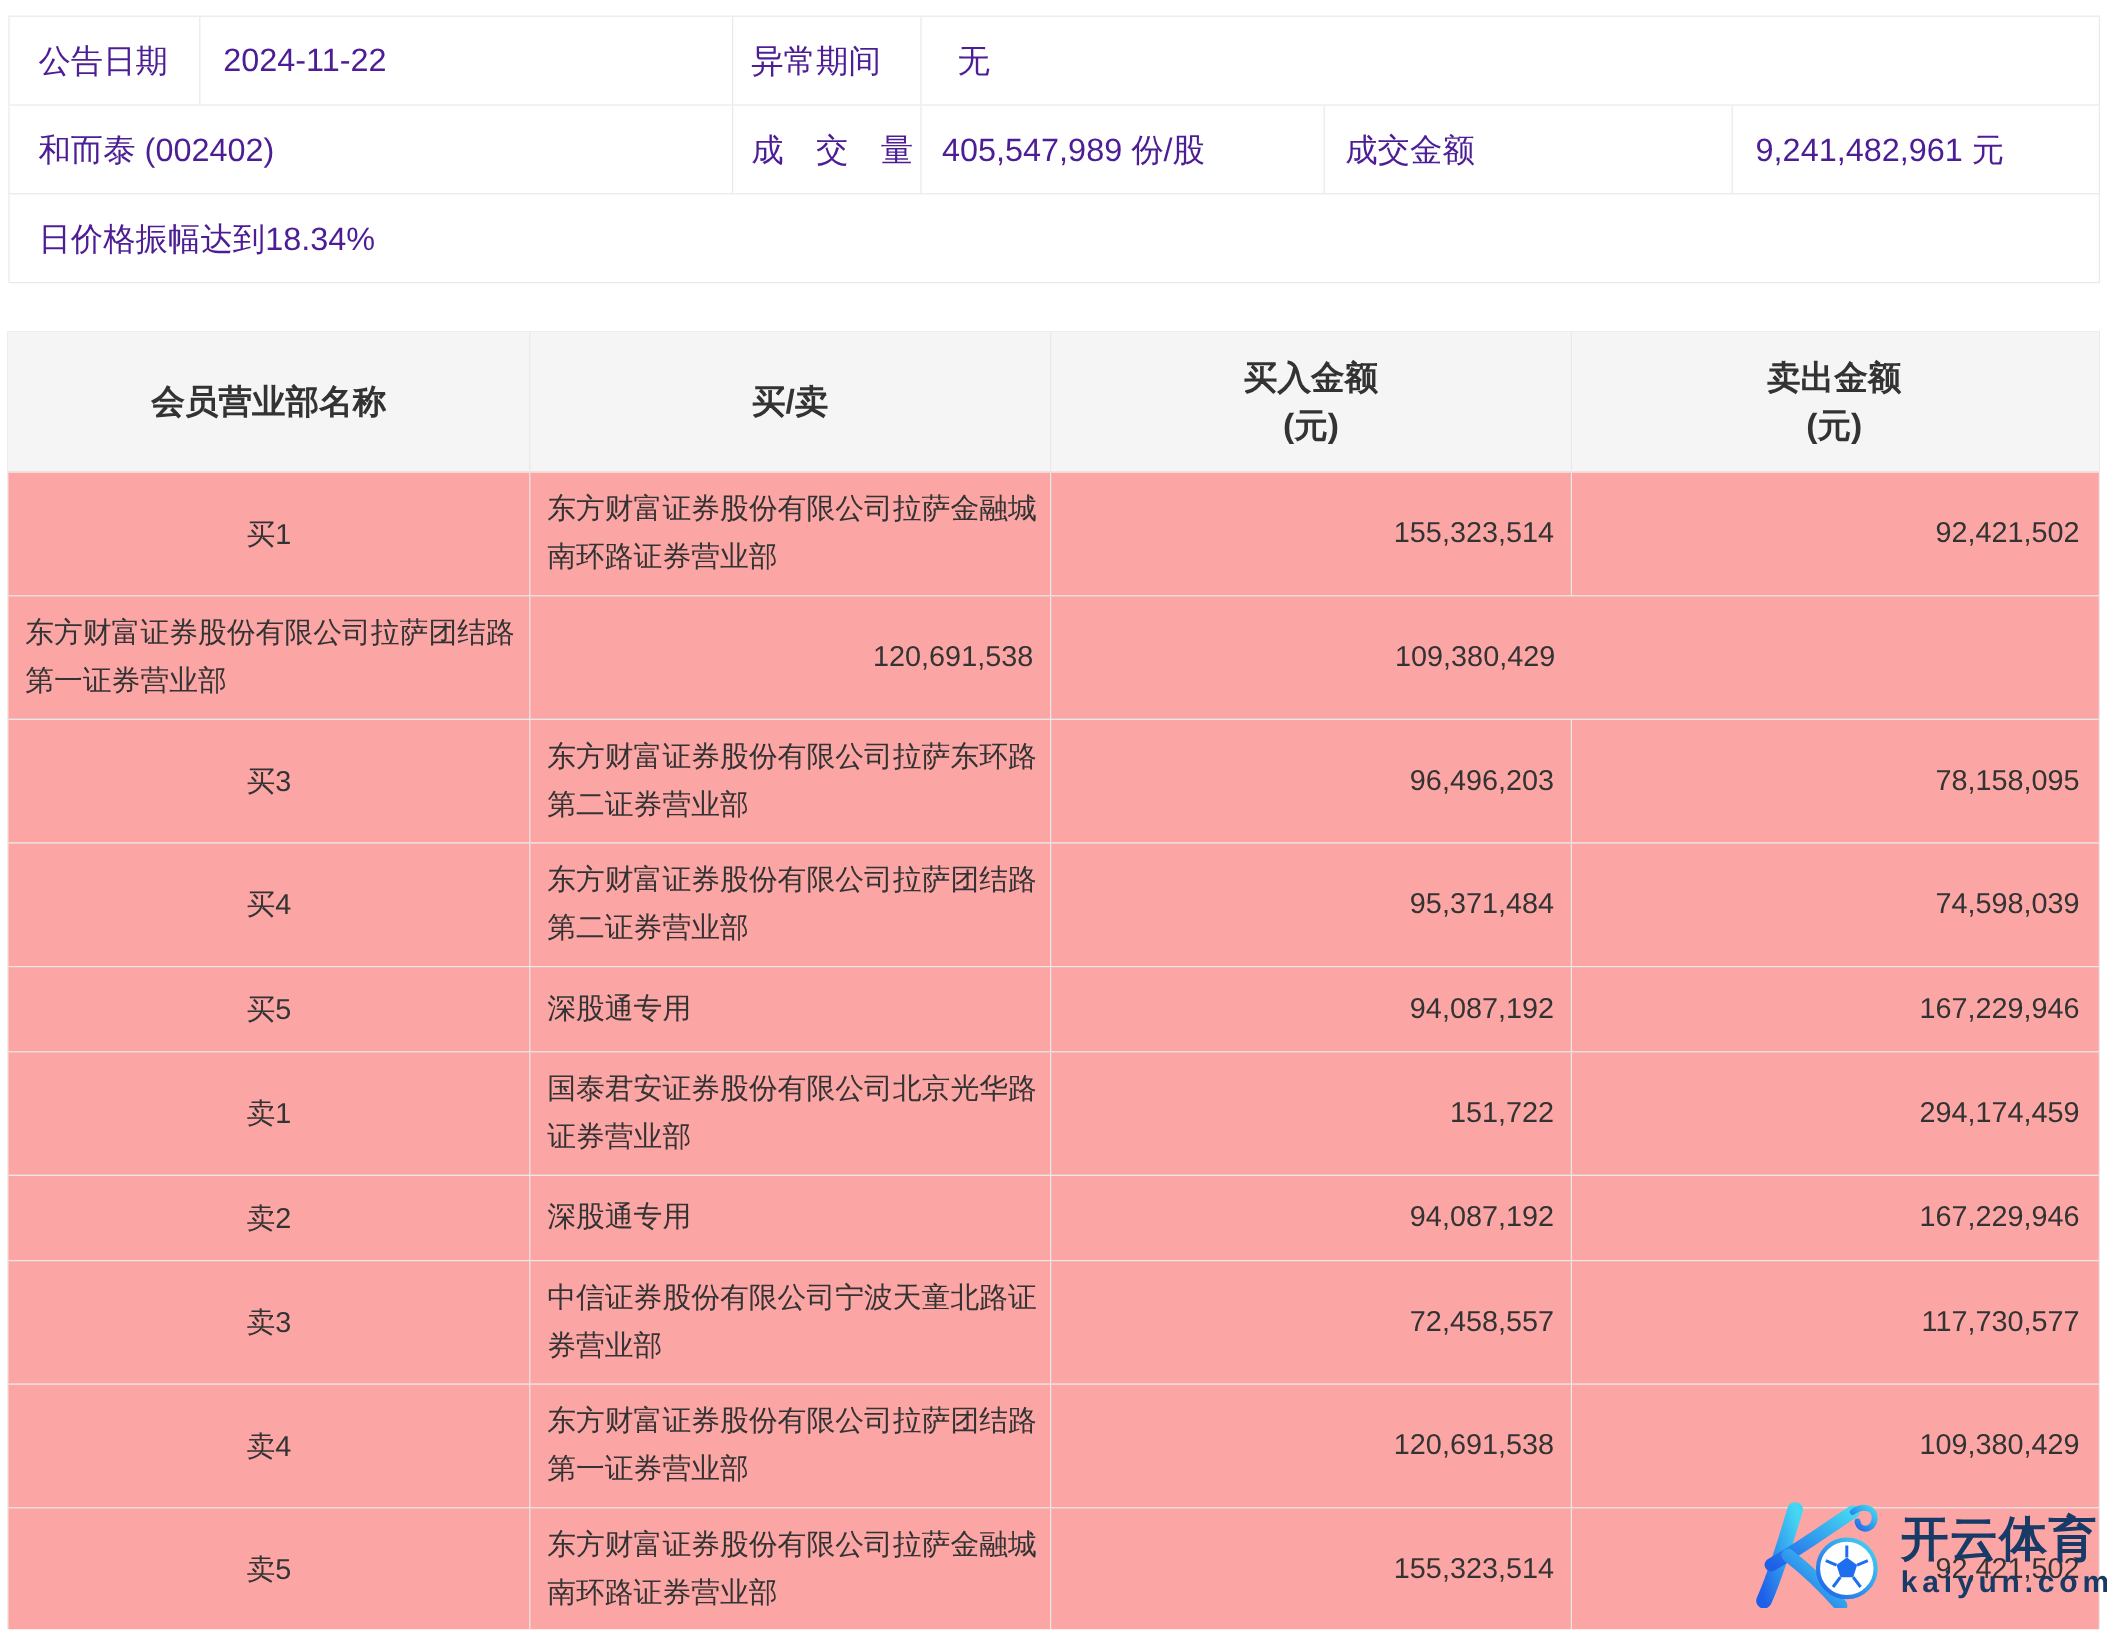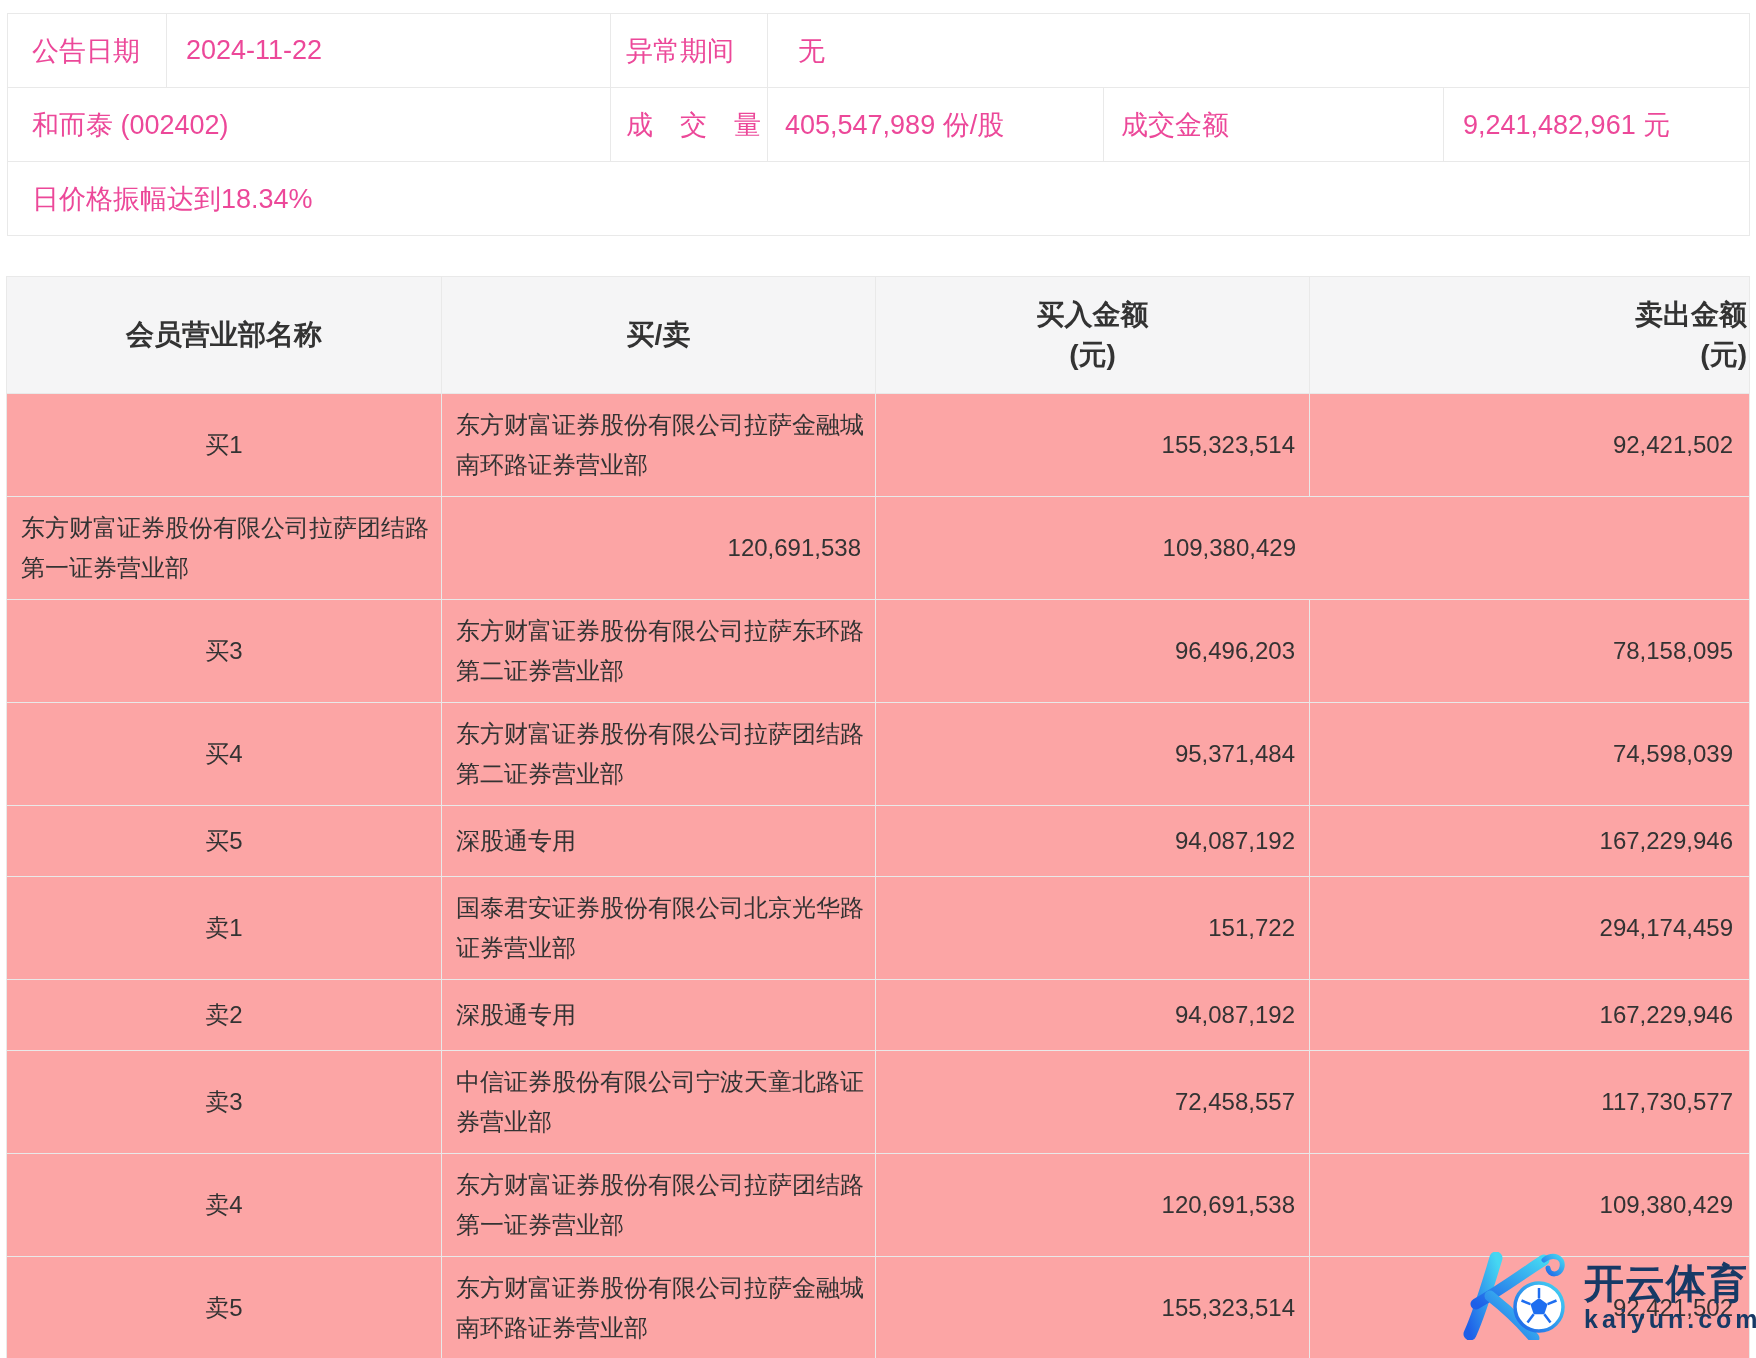--- a/index.html
+++ b/index.html
@@ -4,38 +4,38 @@
 <style>
   html,body{margin:0;padding:0;background:#fff;}
   .page{
     position:relative;width:1756px;height:1358px;background:#ffffff;overflow:hidden;
     font-family:"Liberation Sans","DejaVu Sans",sans-serif;color:#333;
   }
   
   .info{position:absolute;left:7px;top:13px;width:1741px;border:1px solid #e9e9e9;background:#fff;}
   .irow{display:flex;height:73px;}
   .irow + .irow{border-top:1px solid #e9e9e9;}
-  .icell{box-sizing:border-box;display:flex;align-items:center;font-size:27px;color:#ec4899;white-space:nowrap;overflow:hidden;}
+  .icell{box-sizing:border-box;display:flex;align-items:center;font-size:27px;color:#4c1d95;white-space:nowrap;overflow:hidden;}
   .bdr{border-right:1px solid #e9e9e9;}
   .w-alabel{width:159px;padding-left:24px;}
   .w-adate{width:444px;padding-left:19px;}
   .w-plabel{width:157px;padding-left:15px;text-align:right;}
   .w-pval{flex:1;padding-left:30px;}
   .w-stock{width:603px;padding-left:24px;}
   .w-vlabel{width:157px;padding-left:15px;}
   .w-vval{width:336px;padding-left:17px;}
   .w-tlabel{width:340px;padding-left:17px;}
   .w-tval{flex:1;padding-left:19px;}
   .w-note{flex:1;padding-left:24px;}
   
   .main{position:absolute;left:6px;top:276px;width:1742px;border:1px solid #e9e9e9;background:#fff;}
   .thead{display:grid;grid-template-columns:435px 434px 434px 437px;height:116px;background:#f5f5f6;}
   .th{box-sizing:border-box;display:flex;flex-direction:column;justify-content:center;align-items:center;
       font-weight:bold;font-size:28px;line-height:40px;border-right:1px solid #e9e9e9;color:#333;}
-  .th:last-child{border-right:none;align-items:flex-end;}
+  .th:last-child{border-right:none;}
   .trow{display:grid;grid-template-columns:435px 434px 434px 437px;border-top:1px solid #e9e9e9;background:#fca5a5;}
   .trow.tall{height:102px;}
   .trow.short{height:70px;}
   .cell{box-sizing:border-box;display:flex;align-items:center;font-size:24px;border-right:1px solid #e9e9e9;color:#333;}
   .cell:last-child{border-right:none;}
   .c-side{justify-content:center;}
   .c-branch{padding:0 8px 0 14px;line-height:40px;word-break:break-all;}
   .c-buy,.c-sell{justify-content:flex-end;padding-right:14px;}
   
   .watermark{position:absolute;left:1460px;top:1252px;display:flex;align-items:center;z-index:5;}

